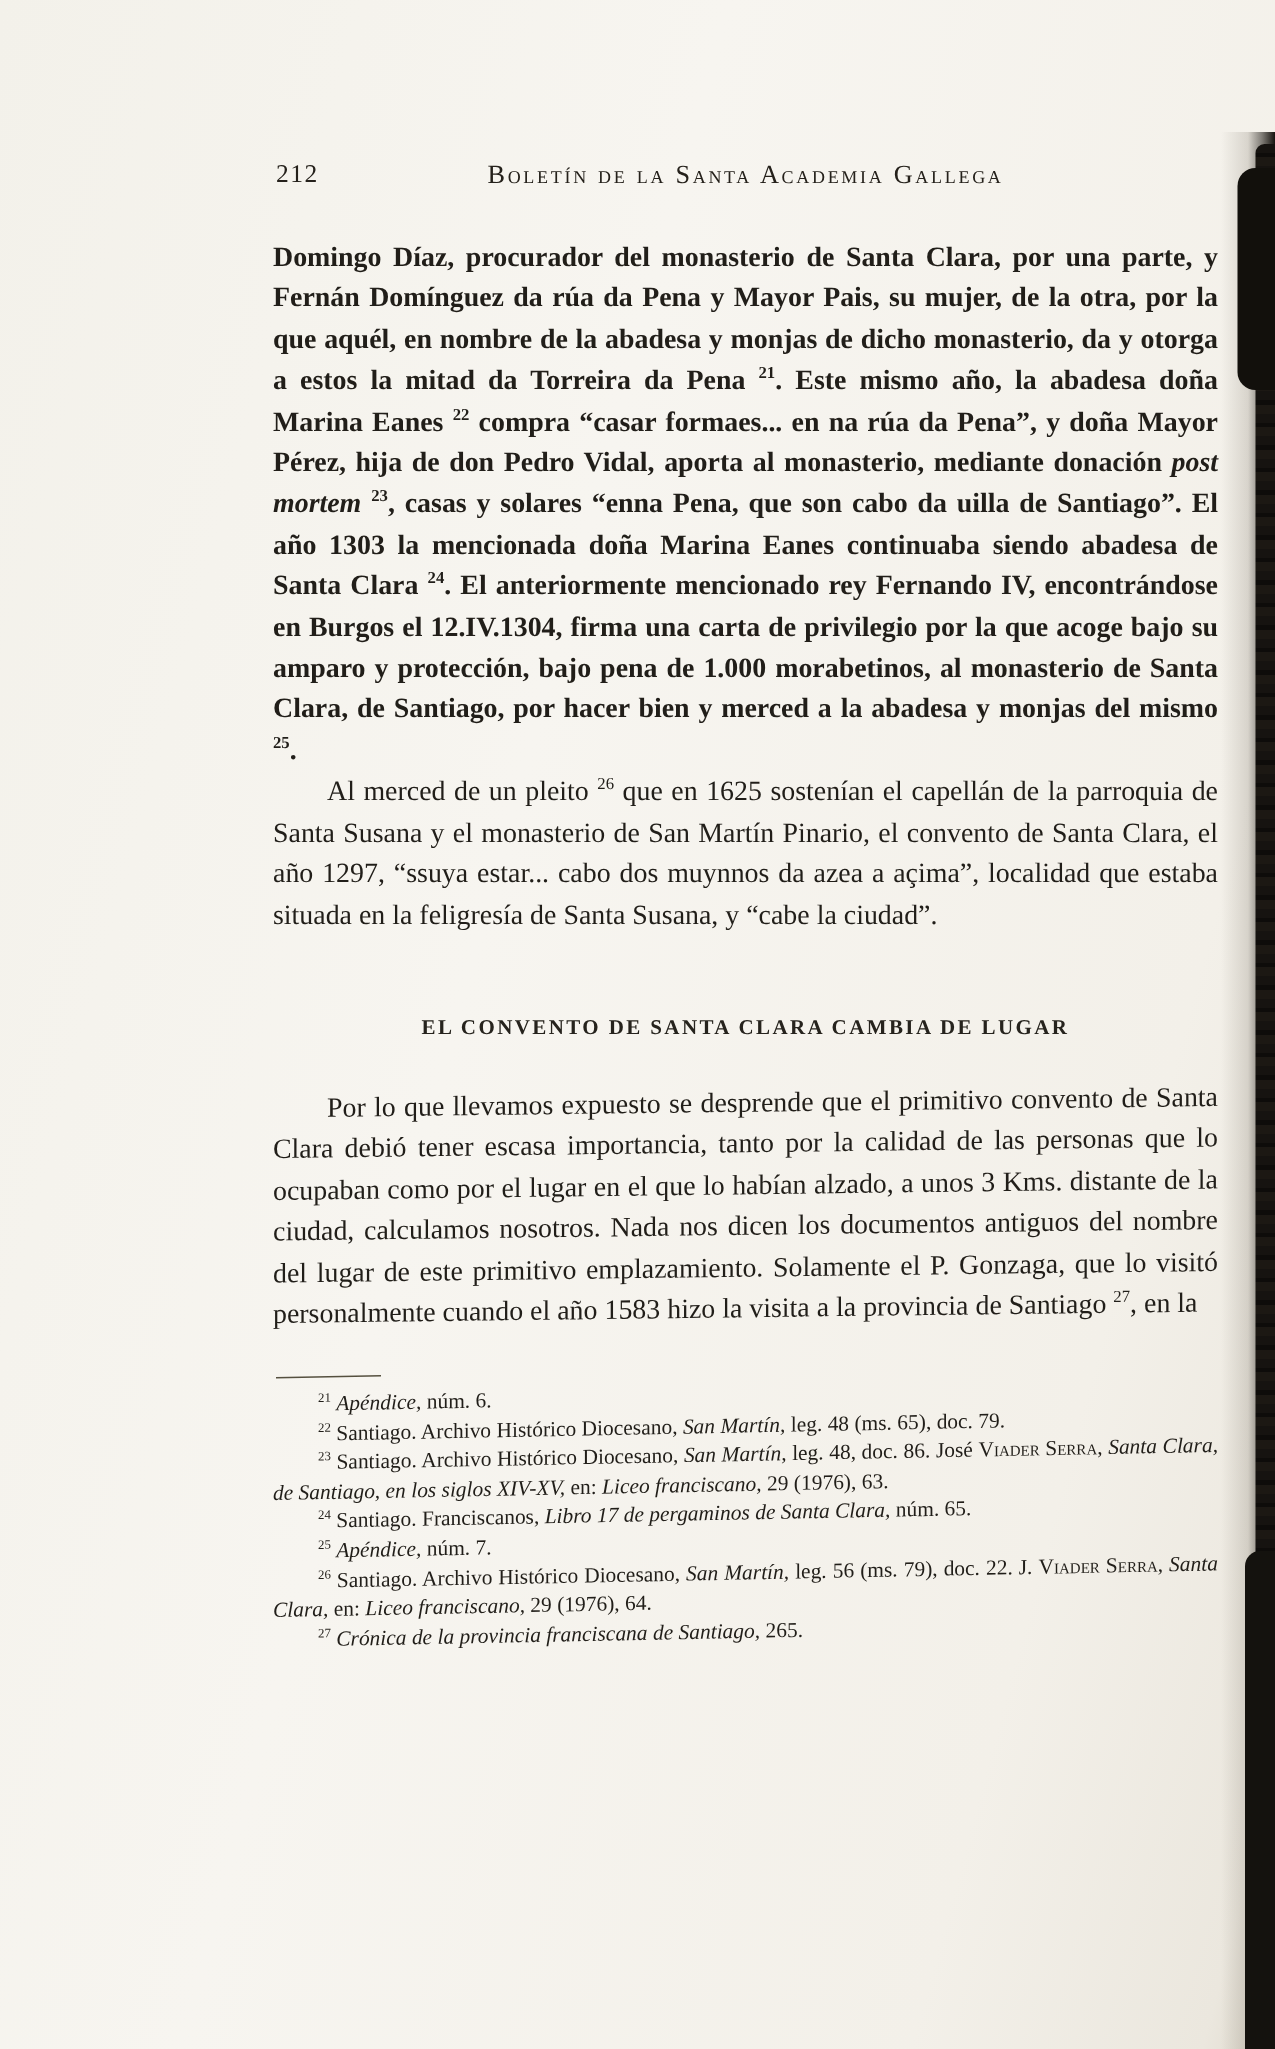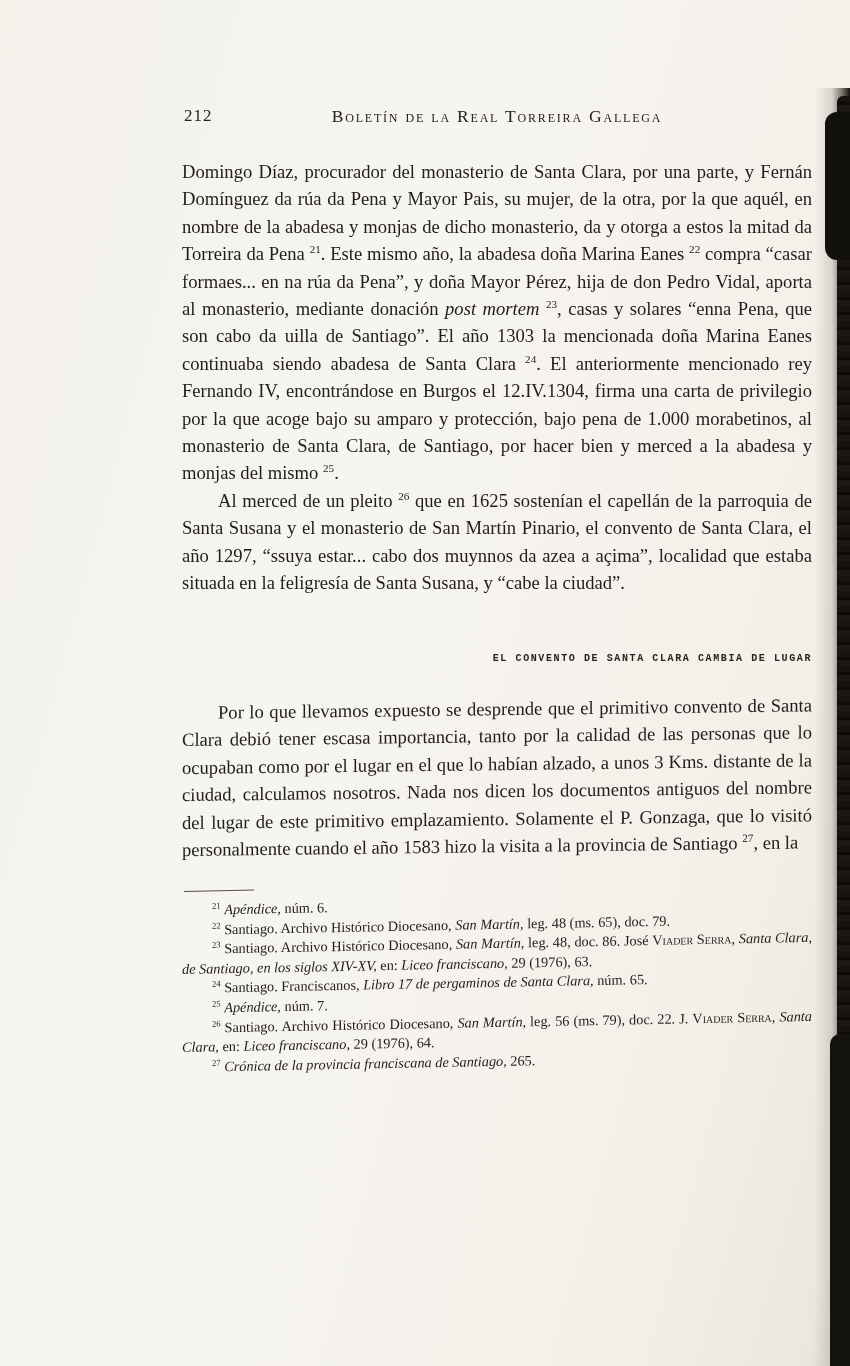--- a/index.html
+++ b/index.html
@@ -30,34 +30,33 @@
     white-space: nowrap;
   }
 
   
   .text-column {
     position: absolute; left: 182px; top: 158px; width: 630px;
     font-size: 18.6px; line-height: 27.4px;
     text-align: justify;
   }
   .para { margin: 0; text-indent: 36px; }
-  .para.no-indent { text-indent: 0; }
+  .para.no-indent { text-indent: 0; font-weight: bold; }
   sup { font-size: 0.6em; vertical-align: super; line-height: 0; }
   em { font-style: italic; }
   .sc { font-variant: small-caps; }
 
   .section-heading {
     margin: 52px 0 30px 0;
-    font-size: 10px; line-height: 20px;
+    font-size: 14px; line-height: 20px;
     font-weight: 700;
     letter-spacing: 1.6px;
     color: #26231d;
-    text-align: right;
+    text-align: center;
     text-indent: 0;
-    font-family: Liberation Mono, monospace;
   }
 
   
   .skew-light { transform: skewY(-0.7deg); transform-origin: left center; }
   .skew-strong { transform: skewY(-1.1deg); transform-origin: left center; }
 
   
   .footnotes {
     margin-top: 28px;
     font-size: 14.3px; line-height: 19.6px;
@@ -92,21 +91,21 @@
     border-radius: 10px 0 0 0;
   }
 </style>
 </head>
 <body>
 
 <div class="page">
 
   <header class="page-header">
     <span class="page-number">212</span>
-    <span class="journal-title">Boletín de la Real Torreira Gallega</span>
+    <span class="journal-title">Boletín de la Santa Academia Gallega</span>
   </header>
 
   <main class="text-column">
     <p class="para no-indent"><span>Domingo Díaz, procurador del monasterio de Santa Clara, por una parte, y Fernán Domínguez da rúa da Pena y Mayor Pais, su mujer, de la otra, por la que aquél, en nombre de la abadesa y monjas de dicho monasterio, da y otorga a estos la mitad da Torreira da Pena </span><sup>21</sup><span>. Este mismo año, la abadesa doña Marina Eanes </span><sup>22</sup><span> compra “casar formaes... en na rúa da Pena”, y doña Mayor Pérez, hija de don Pedro Vidal, aporta al monasterio, mediante donación </span><em>post mortem</em><span> </span><sup>23</sup><span>, casas y solares “enna Pena, que son cabo da uilla de Santiago”. El año 1303 la mencionada doña Marina Eanes continuaba siendo abadesa de Santa Clara </span><sup>24</sup><span>. El anteriormente mencionado rey Fernando IV, encontrándose en Burgos el 12.IV.1304, firma una carta de privilegio por la que acoge bajo su amparo y protección, bajo pena de 1.000 morabetinos, al monasterio de Santa Clara, de Santiago, por hacer bien y merced a la abadesa y monjas del mismo </span><sup>25</sup><span>.</span></p>
     <p class="para"><span>Al merced de un pleito </span><sup>26</sup><span> que en 1625 sostenían el capellán de la parroquia de Santa Susana y el monasterio de San Martín Pinario, el convento de Santa Clara, el año 1297, “ssuya estar... cabo dos muynnos da azea a açima”, localidad que estaba situada en la feligresía de Santa Susana, y “cabe la ciudad”.</span></p>
 
     <h2 class="section-heading">EL CONVENTO DE SANTA CLARA CAMBIA DE LUGAR</h2>
 
     <p class="para skew-light"><span>Por lo que llevamos expuesto se desprende que el primitivo convento de Santa Clara debió tener escasa importancia, tanto por la calidad de las personas que lo ocupaban como por el lugar en el que lo habían alzado, a unos 3 Kms. distante de la ciudad, calculamos nosotros. Nada nos dicen los documentos antiguos del nombre del lugar de este primitivo emplazamiento. Solamente el P. Gonzaga, que lo visitó personalmente cuando el año 1583 hizo la visita a la provincia de Santiago </span><sup>27</sup><span>, en la</span></p>
 

